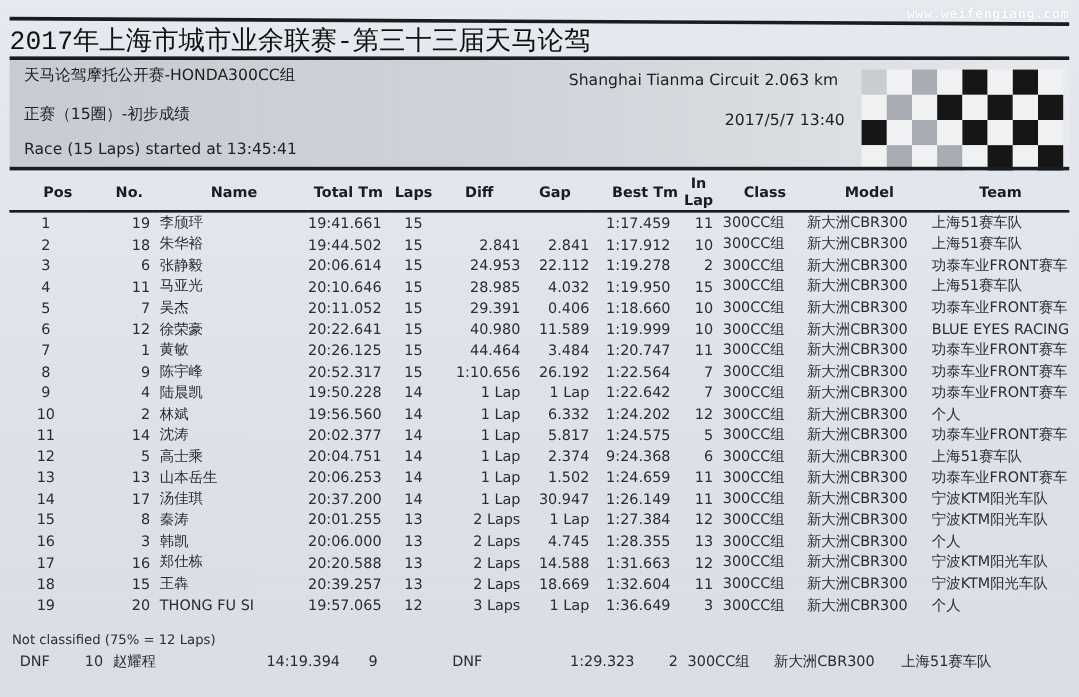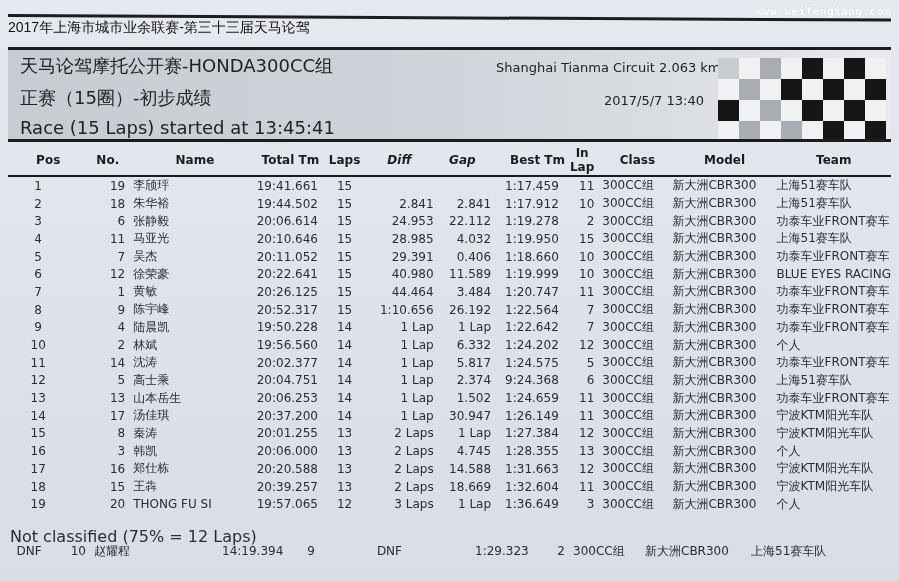--- a/index.html
+++ b/index.html
@@ -19,36 +19,36 @@
       font-family: "DejaVu Sans Mono", monospace; font-weight: bold;
       font-size: 11px; color: #ffffff; letter-spacing: 0.5px;
       text-shadow: 0 0 1px #bbb;
     }
     .rule { position: absolute; left: 8px; background: #1b1c20; }
     .rule.top { top: 14px; width: 883px; height: 3px; transform: rotate(0.3deg); transform-origin: left; }
     .rule.mid { top: 47px; width: 883px; height: 3px; }
     .rule.bottom { top: 139px; width: 883px; height: 3px; }
     .main-title {
       position: absolute; left: 8px; top: 19px;
-      font-size: 14px; color: #111; letter-spacing: 0px;
-      font-family: Liberation Sans, sans-serif;
+      font-size: 22px; color: #111; letter-spacing: 0px;
+      font-family: Liberation Mono, monospace;
     }
     .sorted {
       position: absolute; right: 8px; top: 28px;
       font-size: 17px; font-weight: bold; color: #111;
     }
     .banner {
       position: absolute; left: 8px; top: 50px; width: 883px; height: 89px;
       background: linear-gradient(90deg, #c7cbd2 0%, #cfd3d9 45%, #dadde2 75%, #e9eaee 100%);
     }
-    .banner .line { position: absolute; left: 12px; font-size: 18px; color: #222; }
+    .banner .line { position: absolute; left: 12px; font-size: 13px; color: #222; }
     .banner .l1 { top: 4px; }
     .banner .l2 { top: 36px; }
     .banner .l3 { top: 67px; }
-    .circuit { position: absolute; left: 466px; top: 10px; font-size: 13px; color: #222; margin-left: 22px; }
+    .circuit { position: absolute; left: 466px; top: 10px; font-size: 13px; color: #222; }
     .datetime { position: absolute; left: 596px; top: 43px; font-size: 13px; color: #222; }
     .checker {
       position: absolute; left: 718px; top: 58px;
       display: grid; grid-template-columns: repeat(8, 21px); grid-template-rows: repeat(4, 21px);
     }
     .checker span { display: block; width: 21px; height: 21px; }
     .c0 { background: #f0f1f3; } .c1 { background: #161616; } .c2 { background: #a9acb2; } .c3 { background: #c9ccd1; }
 
     table.results {
       position: absolute; left: 8px; top: 146px;
@@ -69,23 +69,23 @@
     .col-diff { width: 70px; text-align: right; }
     .col-gap { width: 59px; text-align: right; }
     .col-best { width: 66px; padding-left: 14px !important; }
     .col-inlap { width: 24px; text-align: right; }
     .col-class { width: 72px; padding-left: 8px !important; }
     .col-model { width: 106px; }
     .col-team { }
     th.col-pos { text-align: left; padding-left: 20px !important; }
     th.col-no { text-align: left; padding-left: 22px !important; }
     th.col-name { text-align: left; }
-    th.col-diff, th.col-gap { text-align: right; font-style: italic; }
-
-    .nc-label { position: absolute; left: 10px; top: 527px; font-size: 16px; color: #2a2c33; }
+    th.col-diff, th.col-gap { text-align: right; }
+
+    .nc-label { position: absolute; left: 10px; top: 527px; font-size: 11px; color: #2a2c33; }
     table.dnf {
       position: absolute; left: 8px; top: 542px;
       border-collapse: collapse; font-size: 12px; width: 883px; color: #2a2c33;
     }
     table.dnf td { padding: 0; height: 18px; white-space: nowrap; }
   </style>
 </head>
 <body>
 
 <div class="page">

